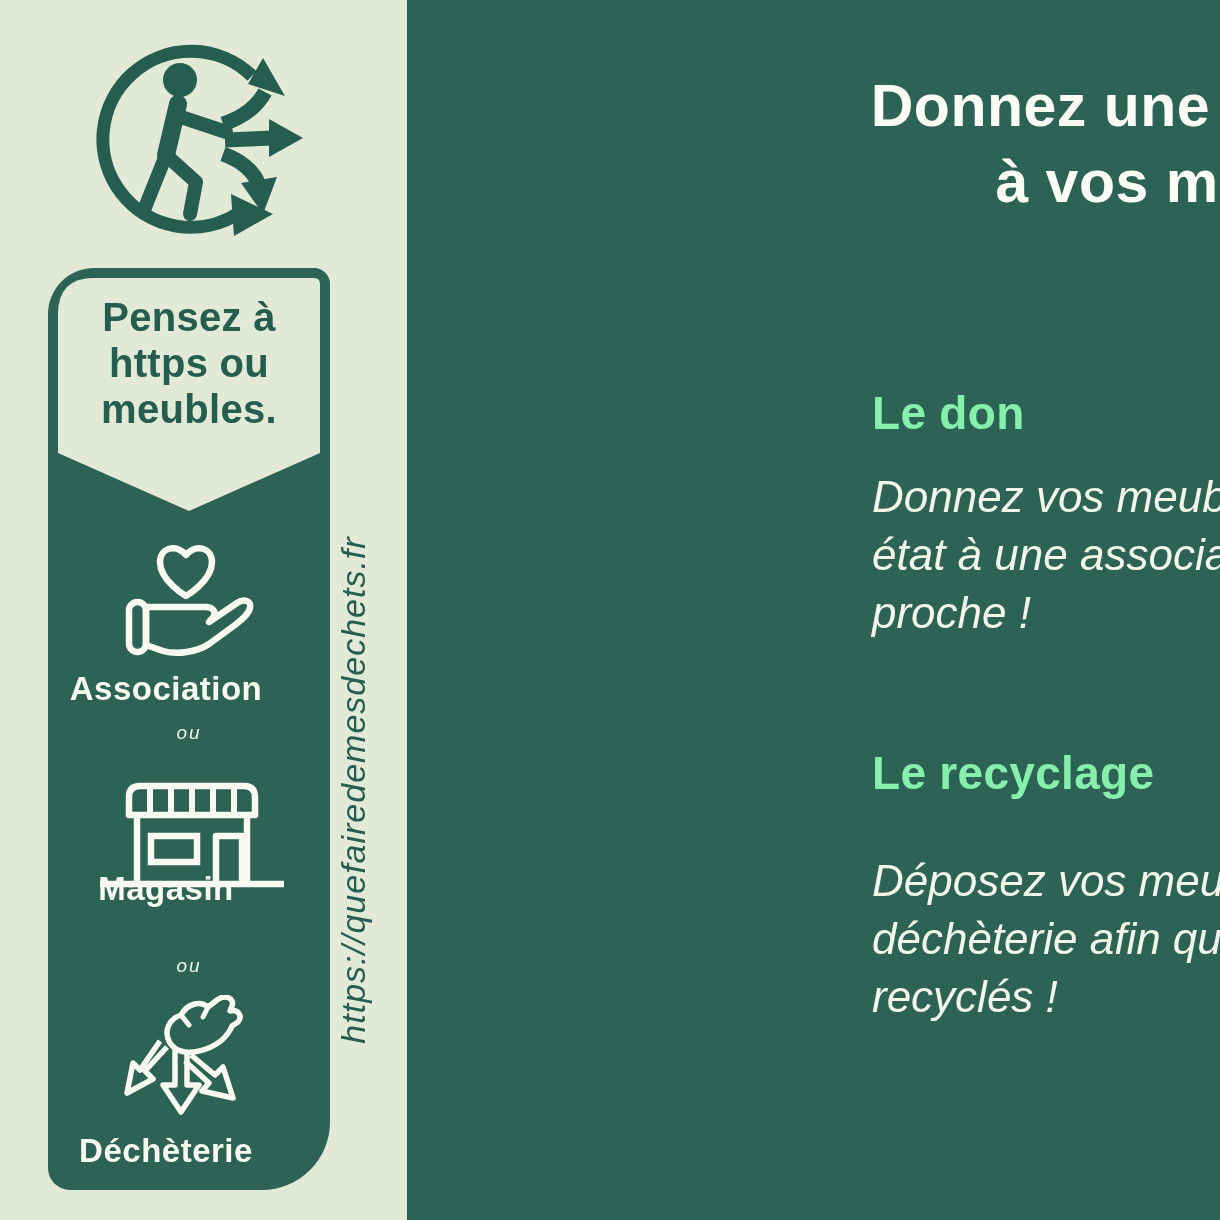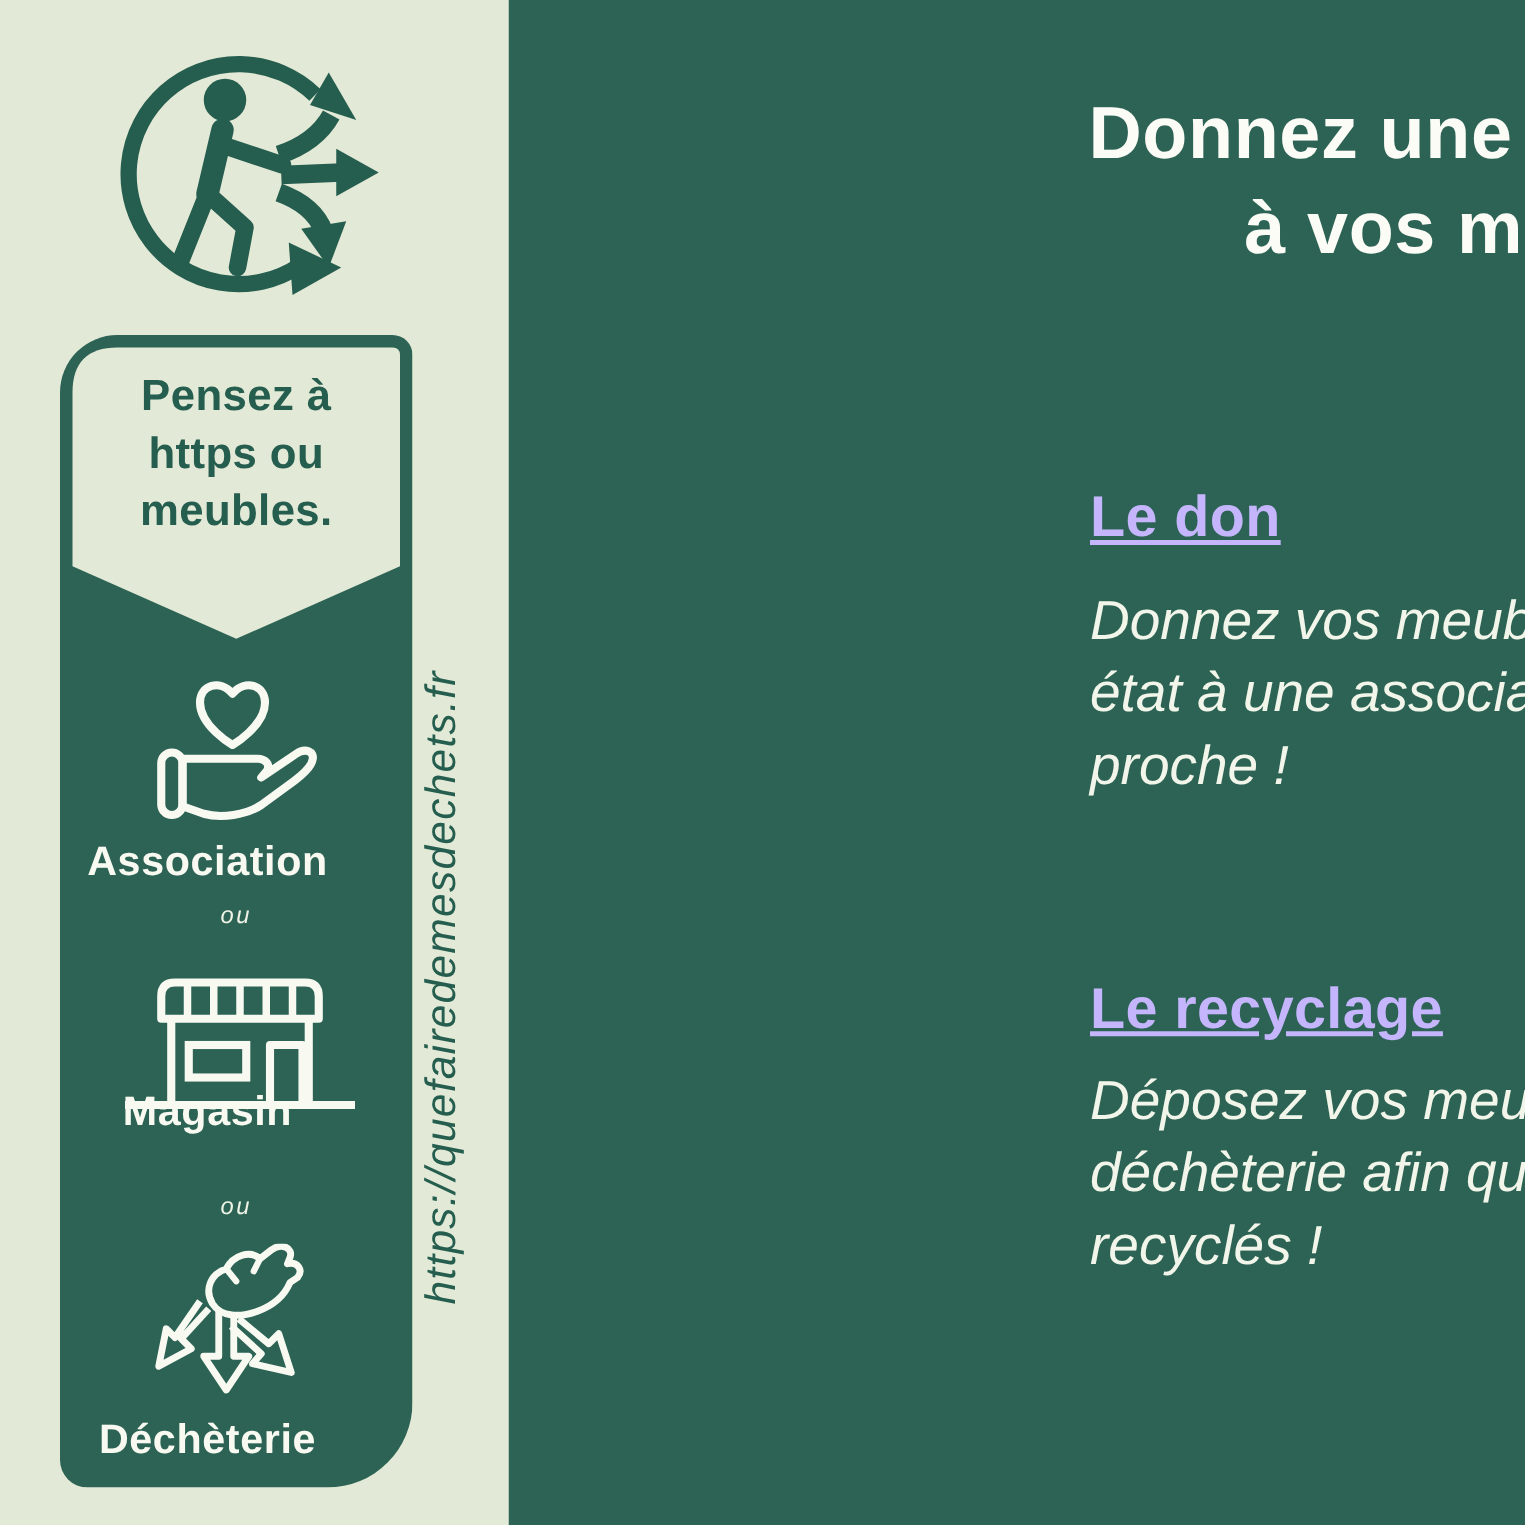--- a/index.html
+++ b/index.html
@@ -10,21 +10,21 @@
   }
   .left-col{position:absolute;left:0;top:0;width:407px;height:1220px;background:#e3e9d7;}
   .right-panel{position:absolute;left:407px;top:0;width:813px;height:1220px;background:#2d6355;}
 
   
   .triman{position:absolute;left:93px;top:42px;width:216px;height:206px;}
   .bookmark-svg{position:absolute;left:48px;top:268px;width:282px;height:922px;}
 
   .banner-text{
     position:absolute;left:48px;top:294px;width:282px;
-    text-align:center;font-weight:bold;font-size:35px;line-height:46px;
+    text-align:center;font-weight:bold;font-size:40px;line-height:46px;
     color:#255e4e;letter-spacing:.3px;
   }
   .opt-label{
     position:absolute;left:48px;width:236px;text-align:center;
     color:#f8faf2;font-weight:bold;font-size:33px;letter-spacing:.5px;
   }
   .ou{
     position:absolute;left:48px;width:282px;text-align:center;
     color:#eef3e6;font-style:italic;font-size:19px;letter-spacing:2px;
   }
@@ -37,30 +37,30 @@
     font-style:italic;font-size:34px;letter-spacing:1px;color:#255e4e;
   }
 
   
   .main-title{
     position:absolute;left:427px;top:68px;width:773px;
     text-align:center;color:#fbfcf6;font-weight:bold;
     font-size:59px;line-height:76px;letter-spacing:.5px;
   }
   .sec-heading{
-    position:absolute;left:465px;color:#c4b5fd;font-weight:bold;
-    font-size:46px;letter-spacing:.3px;text-decoration:underline;
+    position:absolute;left:465px;color:#86efac;font-weight:bold;
+    font-size:46px;letter-spacing:.3px;
   }
   .sec-body{
     position:absolute;left:465px;width:720px;color:#f2f6ea;
     font-style:italic;font-size:44px;line-height:58px;
   }
   .h-ledon{top:386px;}
   .b-ledon{top:468px;}
-  .h-recyc{top:779px;text-align:center;}
+  .h-recyc{top:746px;text-align:center;}
   .b-recyc{top:852px;}
 
   svg .stroke-d{stroke:#255e4e;fill:none;}
   svg .fill-d{fill:#255e4e;}
   svg .stroke-w{stroke:#f8faf2;fill:none;}
 </style>
 </head>
 <body>
 
 <div class="poster">

